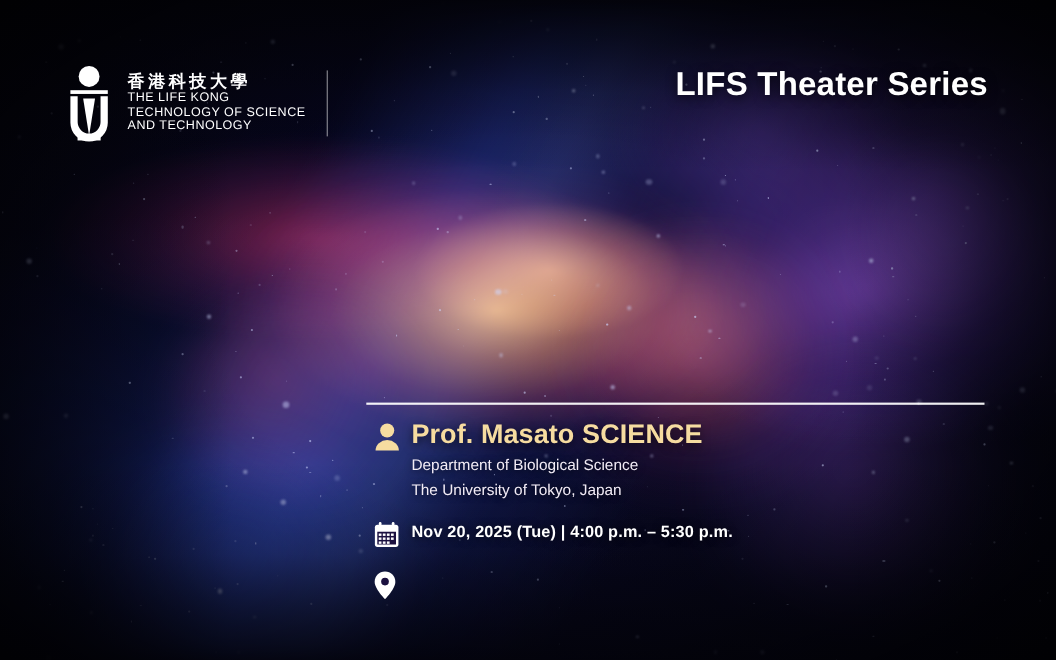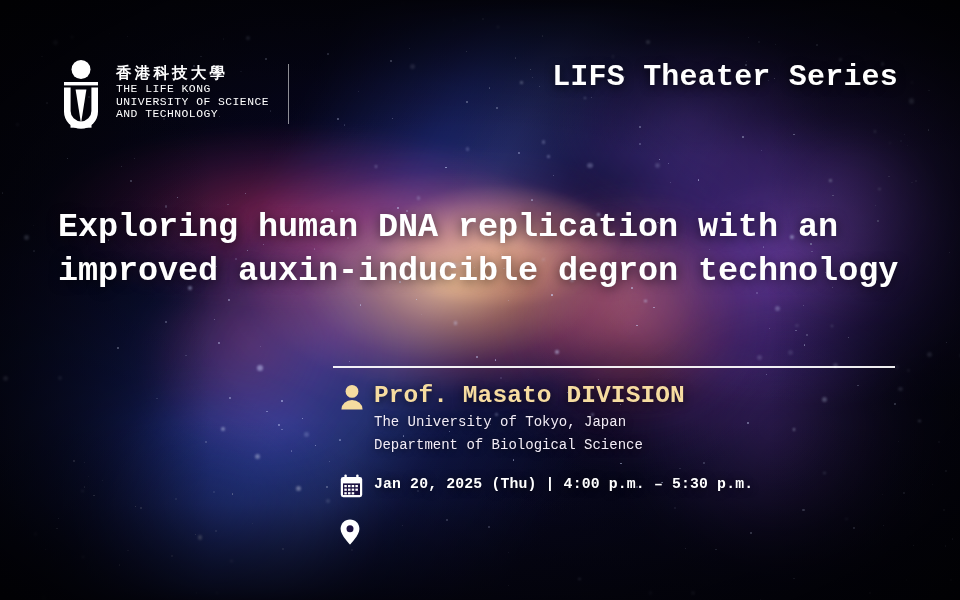--- a/index.html
+++ b/index.html
@@ -6,21 +6,21 @@
     margin: 0;
     padding: 0;
     background: #000;
   }
   #poster {
     position: relative;
     width: 960px;
     height: 600px;
     overflow: hidden;
     background: #0f766e;
-    font-family: Liberation Mono, monospace;
+    font-family: Liberation Sans, sans-serif;
     user-select: none;
   }
 
   
   .bg-layer {
     position: absolute;
     inset: 0;
     pointer-events: none;
   }
 
@@ -581,47 +581,46 @@
         <rect x="6" y="24" width="34" height="3.4" fill="#ffffff"></rect>
         <path d="M6 29.5 h6.6 v23.5 a10.4 10.4 0 0 0 10.4 10.4 a10.4 10.4 0 0 0 10.4 -10.4 v-23.5 h6.6 v24.2
                  a17 17 0 0 1 -17 17 a17 17 0 0 1 -17 -17 z" fill="#ffffff"></path>
         <path d="M17.6 31.5 h10.8 l-5.4 34 z" fill="#ffffff"></path>
         <rect x="12.5" y="66.5" width="21" height="3.2" fill="#ffffff"></rect>
       </svg>
 
       <div id="hkust-wordmark">
         <div class="wm-cn">香港科技大學</div>
         <div class="wm-en">THE LIFE KONG</div>
-        <div class="wm-en">UNIVERSITY OF SCIENCE</div>
+        <div class="wm-en">TECHNOLOGY OF SCIENCE</div>
         <div class="wm-en">AND TECHNOLOGY</div>
       </div>
 
       <div id="logo-rule"></div>
 
     </div>
 
     <div id="series-title">LIFS Theater Series</div>
 
-    <h1 id="seminar-title">Exploring human DNA replication with an improved auxin-inducible degron technology</h1>
 
     <div id="speaker-divider"></div>
 
     <div id="details">
 
       <div class="detail-row" id="row-speaker">
         <div class="detail-icon">
           <svg width="24" height="26" viewBox="0 0 24 26">
             <circle cx="12" cy="7.4" r="6.4" fill="#f6dca0"></circle>
             <path d="M1.4 25.5 a10.6 9.4 0 0 1 21.2 0 z" fill="#f6dca0"></path>
           </svg>
         </div>
         <div class="detail-body">
-          <div id="speaker-name">Prof. Masato DIVISION</div>
+          <div id="speaker-name">Prof. Masato SCIENCE</div>
+          <div class="speaker-affil">Department of Biological Science</div>
           <div class="speaker-affil">The University of Tokyo, Japan</div>
-          <div class="speaker-affil">Department of Biological Science</div>
         </div>
       </div>
 
       <div class="detail-row" id="row-date">
         <div class="detail-icon">
           <svg width="23" height="24" viewBox="0 0 23 24">
             <rect x="4.4" y="0.5" width="2.4" height="5" rx="1.1" fill="#ffffff"></rect>
             <rect x="16.2" y="0.5" width="2.4" height="5" rx="1.1" fill="#ffffff"></rect>
             <rect x="0.8" y="3" width="21.4" height="20.2" rx="2.4" fill="#ffffff"></rect>
             <rect x="3" y="9.4" width="17" height="11.6" fill="#1b1140"></rect>
@@ -634,21 +633,21 @@
               <rect x="8" y="14.6" width="2.5" height="2.2"></rect>
               <rect x="11.7" y="14.6" width="2.5" height="2.2"></rect>
               <rect x="15.4" y="14.6" width="2.5" height="2.2"></rect>
               <rect x="4.3" y="18.2" width="2.5" height="2.2"></rect>
               <rect x="8" y="18.2" width="2.5" height="2.2"></rect>
               <rect x="11.7" y="18.2" width="2.5" height="2.2"></rect>
             </g>
           </svg>
         </div>
         <div class="detail-body">
-          <div id="datetime-text">Jan 20, 2025 (Thu) | 4:00 p.m. – 5:30 p.m.</div>
+          <div id="datetime-text">Nov 20, 2025 (Tue) | 4:00 p.m. – 5:30 p.m.</div>
         </div>
       </div>
 
       <div class="detail-row" id="row-venue">
         <div class="detail-icon">
           <svg width="20" height="26" viewBox="0 0 20 26">
             <path d="M10 0.6 C4.6 0.6 0.6 4.7 0.6 10 C0.6 16.2 10 25.6 10 25.6 C10 25.6 19.4 16.2 19.4 10 C19.4 4.7 15.4 0.6 10 0.6 Z" fill="#ffffff"></path>
             <circle cx="10" cy="9.7" r="3.5" fill="#1b1140"></circle>
           </svg>
         </div>

